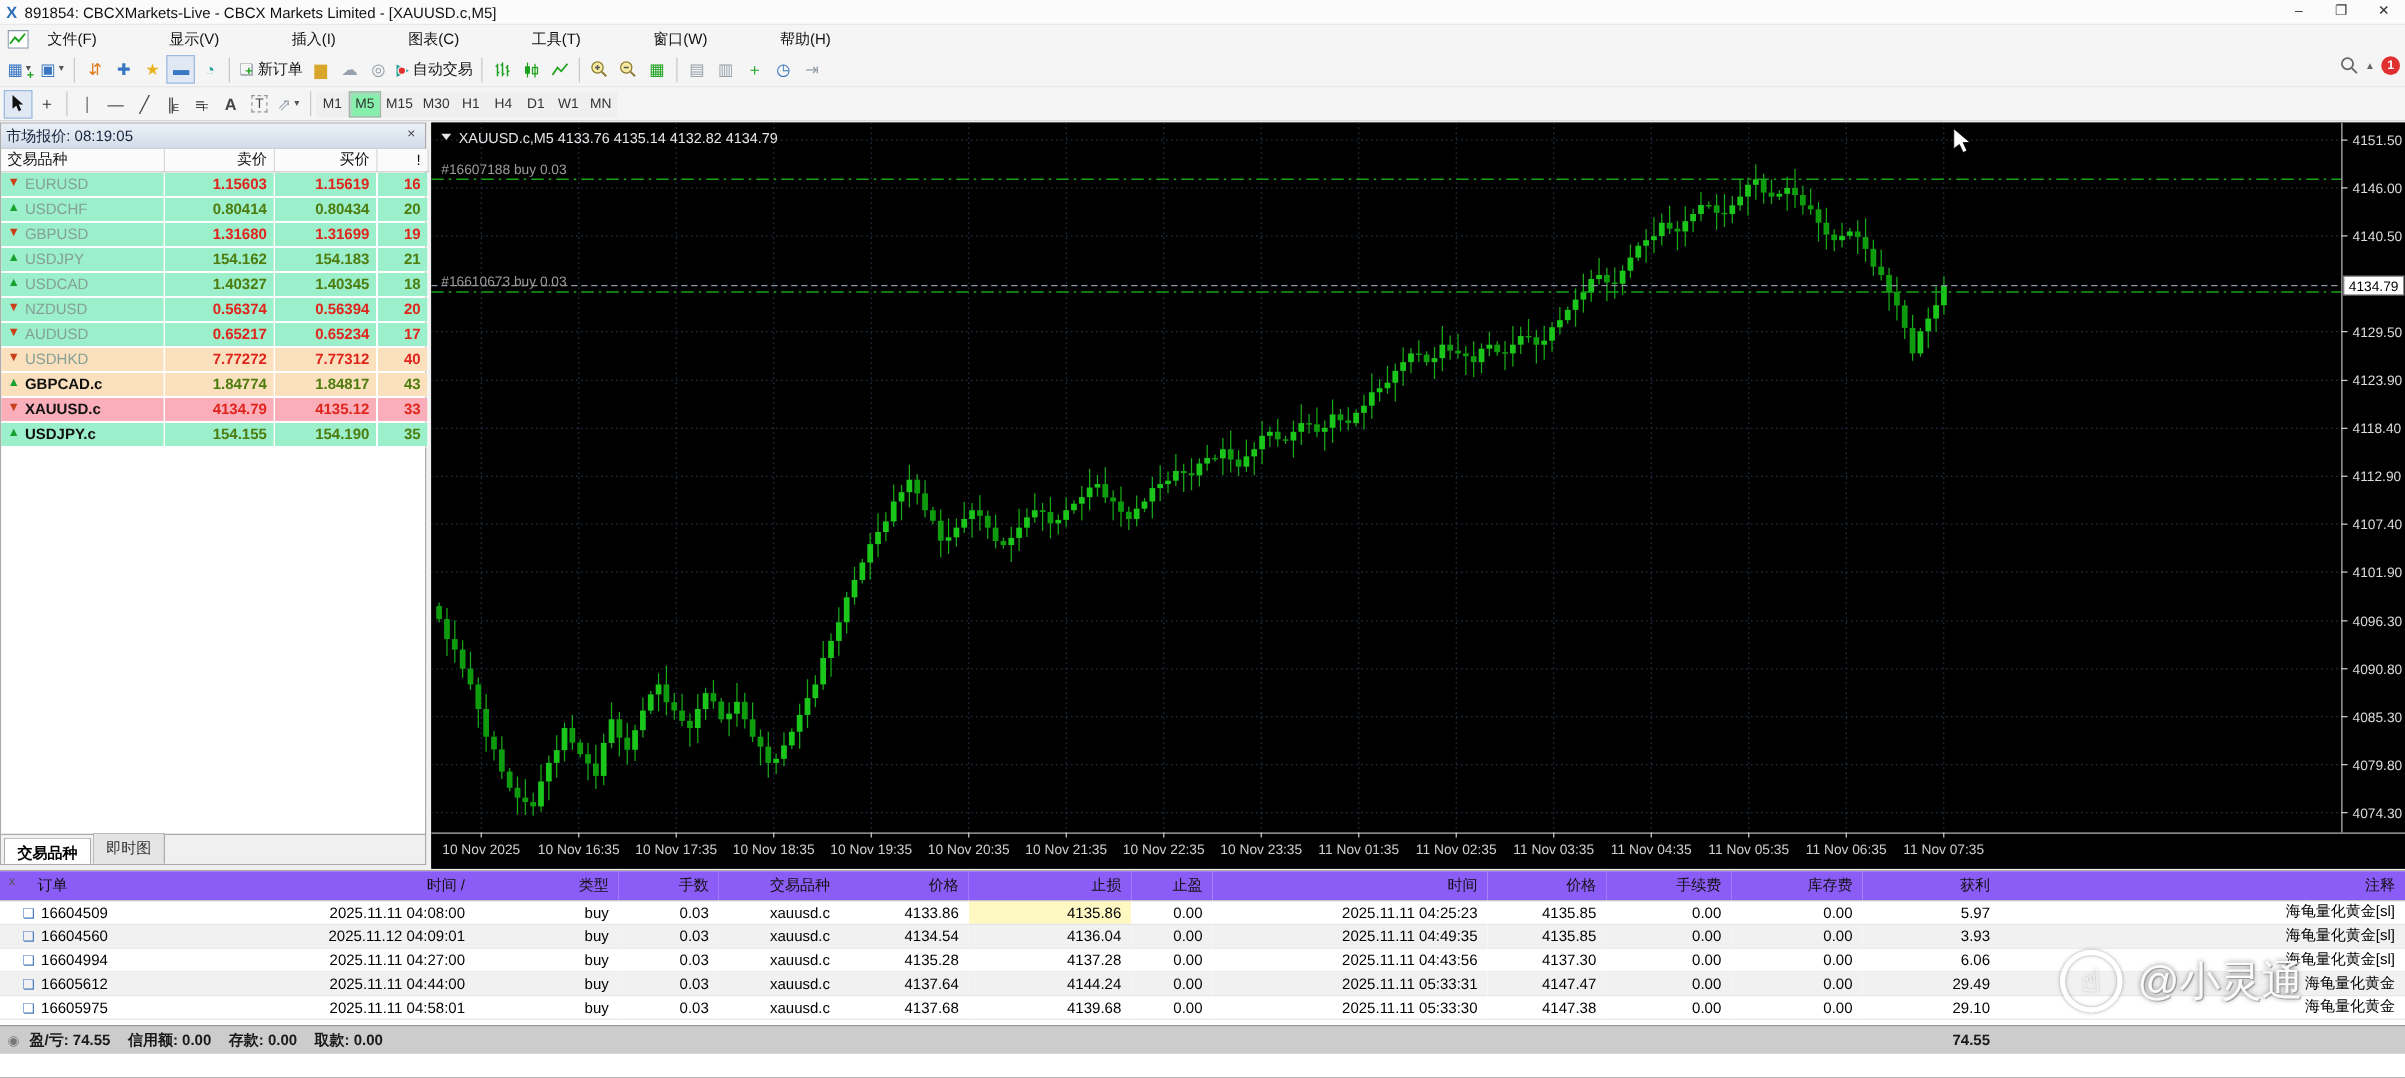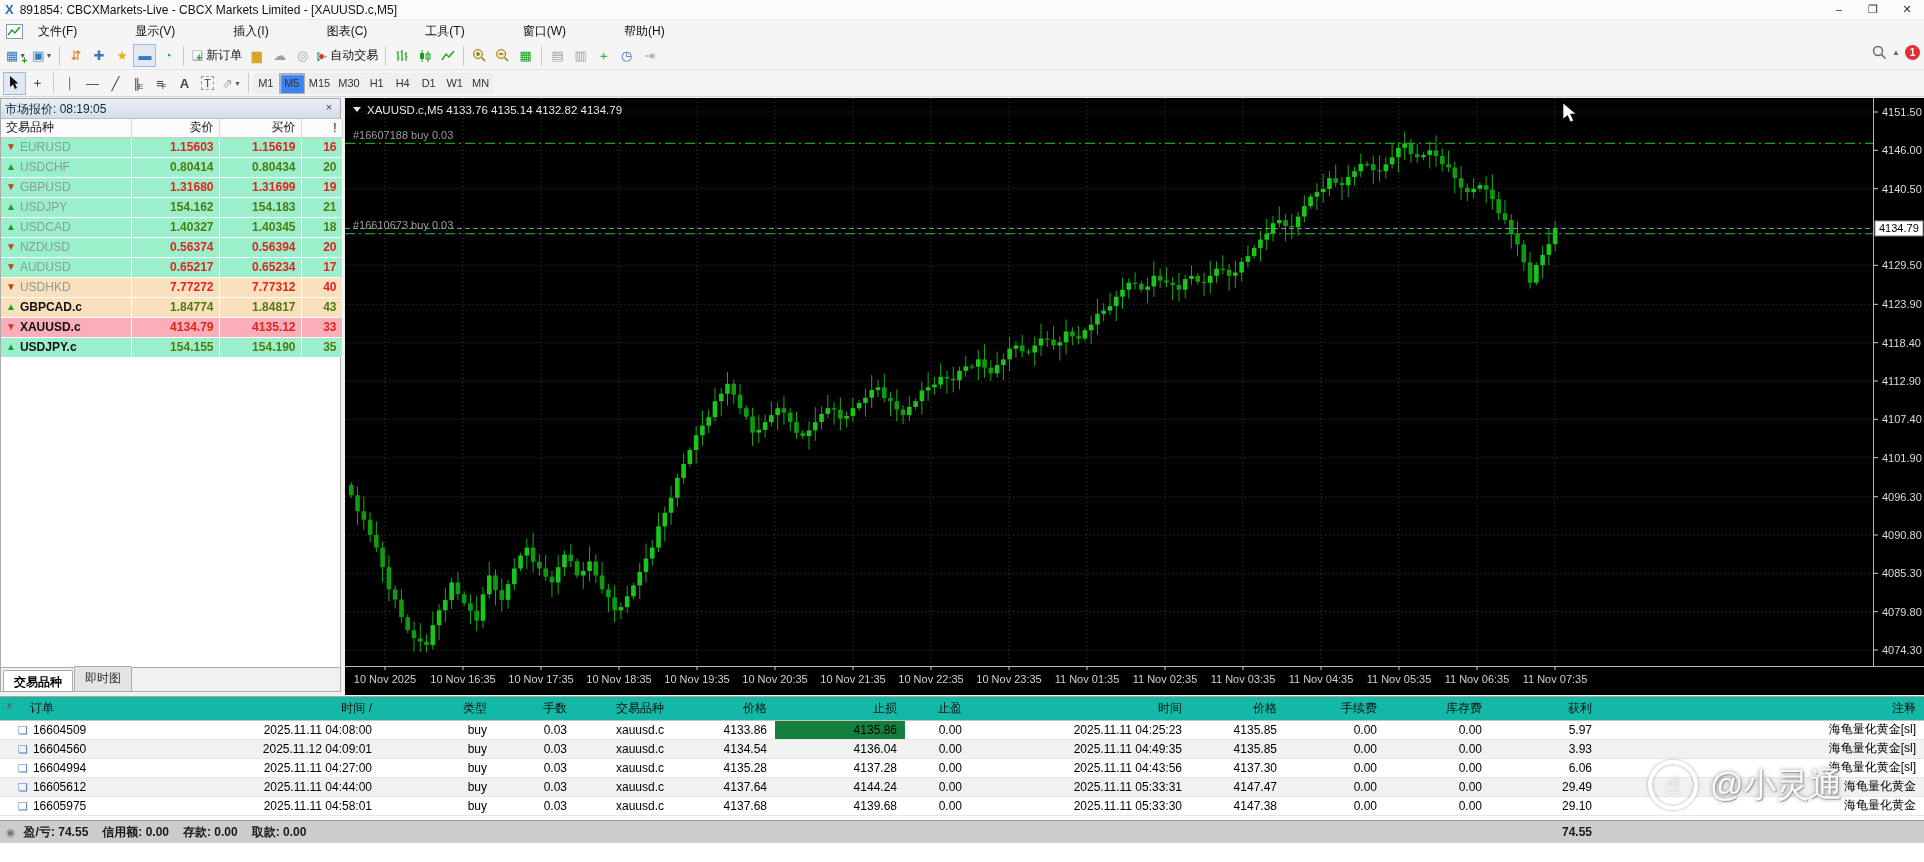--- a/index.html
+++ b/index.html
@@ -30,21 +30,21 @@
           display:inline-flex; align-items:center; justify-content:center; font-size:13px; position:relative;
           padding:0 2px; color:#444; }
   .tbtn.pressed { background:#E0E8F3; border:1px solid #9EBAE0; }
   .tbtn .caret { font-size:7px; color:#555; margin-left:1px; }
   .tsep { width:1px; height:20px; background:#C9C9C9; margin:0 4px; }
   .tlabel { font-size:12px; margin-left:3px; color:#111;font-family:Liberation Serif, serif; }
   .mini-plus { position:absolute; right:1px; bottom:1px; color:#1CA11C; font-weight:bold; font-size:10px; line-height:8px; }
   .red-dot { position:absolute; right:2px; bottom:3px; width:7px; height:7px; border-radius:50%; background:#E03030; border:1px solid #fff; }
   .tf-btn { height:21px; min-width:26px; border:1px solid transparent; font-size:11px; color:#333;
             display:inline-flex; align-items:center; justify-content:center; padding:0 3px; }
-  .tf-btn.pressed { background:#3b82f6; border:1px solid #ADADAD; box-shadow:inset 1px 1px 2px #C9C9C9; }
+  .tf-btn.pressed { background:#86efac; border:1px solid #ADADAD; box-shadow:inset 1px 1px 2px #C9C9C9; }
   .search-zone { position:absolute; right:4px; top:45px; display:flex; align-items:center; gap:5px; }
   .badge { width:15px; height:15px; border-radius:50%; background:#E03030; color:#fff; font-size:10px;
            display:flex; align-items:center; justify-content:center; font-weight:bold; }
 
   
   .mw-panel { position:absolute; left:0; top:98px; width:341px; height:594px; background:#fff;
               border:1px solid #ABABAB; display:flex; flex-direction:column; }
   .mw-header { height:20px; background:linear-gradient(#EAF0F7,#D3DDE9); border-bottom:1px solid #B8C2CE;
                font-size:12px; color:#15233B; padding:2px 4px; position:relative; }
   .mw-close { position:absolute; right:4px; top:2px; width:14px; height:14px; text-align:center; line-height:13px;
@@ -70,27 +70,27 @@
 
   
   .chart-wrap { position:absolute; left:345px; top:98px; width:1579px; height:597px; background:#000; }
 
   
   .terminal { position:absolute; left:0; top:696px; width:1924px; height:166px; background:#fff; border-top:1px solid #A8A8A8; }
   .term-close { position:absolute; left:3px; top:3px; width:13px; height:13px; font-size:10px; color:#555;
                 text-align:center; line-height:12px; z-index:5; }
   .ord-table { width:1924px; border-collapse:collapse; table-layout:fixed; }
   .ord-table th { font-weight:normal; font-size:12px; height:23px; text-align:right; padding:0 8px;
-                  border-bottom:1px solid #C4C4C4; color:#111; background:#14b8a6; white-space:nowrap; }
+                  border-bottom:1px solid #C4C4C4; color:#111; background:#8b5cf6; white-space:nowrap; }
   .ord-table th:first-child { text-align:left; padding-left:30px; }
   .ord-table td { font-size:12px; height:19px; text-align:right; padding:0 8px; border-bottom:1px solid #E6E6E6;
                   white-space:nowrap; overflow:hidden; color:#000; }
   .ord-table td:first-child { text-align:left; padding-left:18px; }
   .ord-table tr.alt td { background:#F1F1F1; }
-  .ord-table td.slhl { background:#15803d; }
+  .ord-table td.slhl { background:#fef9c3; }
   .ord-icon { color:#4A7CC0; font-size:11px; margin-right:5px; }
   .statusbar { position:absolute; left:0; top:123px; width:1924px; height:23px; background:#CCCCCC;
                border-top:1px solid #9A9A9A; display:flex; align-items:center; font-weight:bold; font-size:12px; }
   .status-ico { color:#777; margin:0 8px 0 6px; font-size:11px; }
   .status-part { margin-right:14px; }
   .status-total { position:absolute; left:1480px; width:112px; text-align:right; font-weight:bold; }
 
   
   .watermark { position:absolute; left:1648px; top:760px; display:flex; align-items:center; gap:12px;
                pointer-events:none; z-index:9; }

